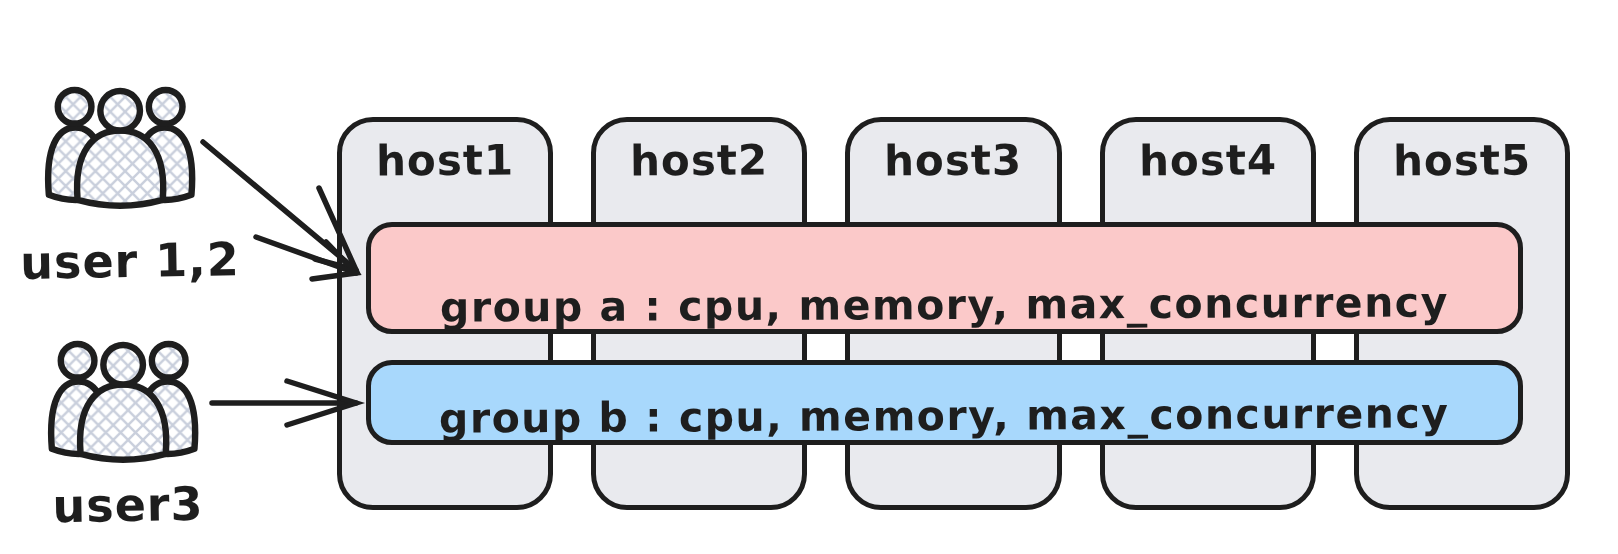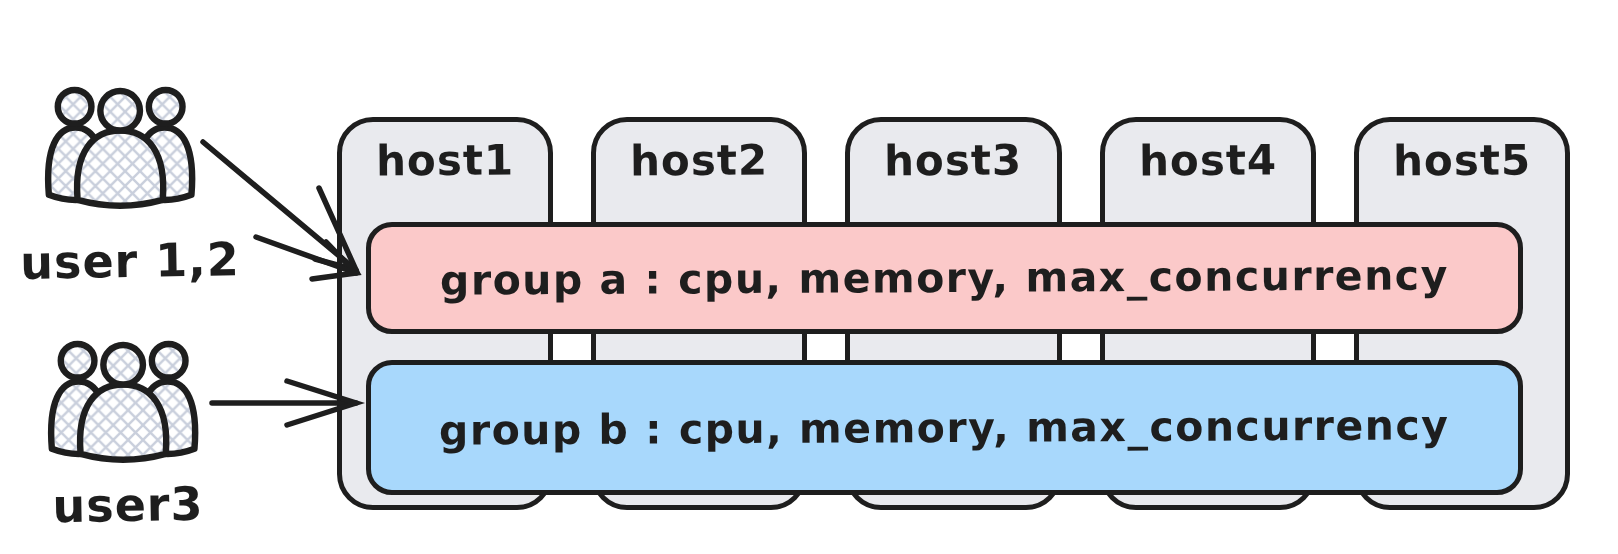--- a/index.html
+++ b/index.html
@@ -22,25 +22,25 @@
   }
   .host-label {
     font-size: 42px; font-weight: bold; letter-spacing: 1px;
     transform: rotate(-0.5deg);
   }
 
   
   .band {
     position: absolute; left: 366px; width: 1157px;
     border: 5px solid #1e1e1e; border-radius: 26px;
-    display: flex; align-items: center; justify-content: center;
+    display: flex; align-items: flex-end; justify-content: center;
     z-index: 3;
   }
   .band-a { top: 190px; height: 112px; }
-  .band-b { top: 328px; height: 135px; }
+  .band-b { top: 328px; height: 85px; }
   .band-label {
     font-size: 41px; font-weight: bold; letter-spacing: 1.5px;
     white-space: nowrap; transform: rotate(-0.3deg);
   }
 
   
   .user-label {
     position: absolute; text-align: center;
     font-size: 46px; font-weight: bold; letter-spacing: 1px;
     z-index: 2; transform: rotate(-1deg);

